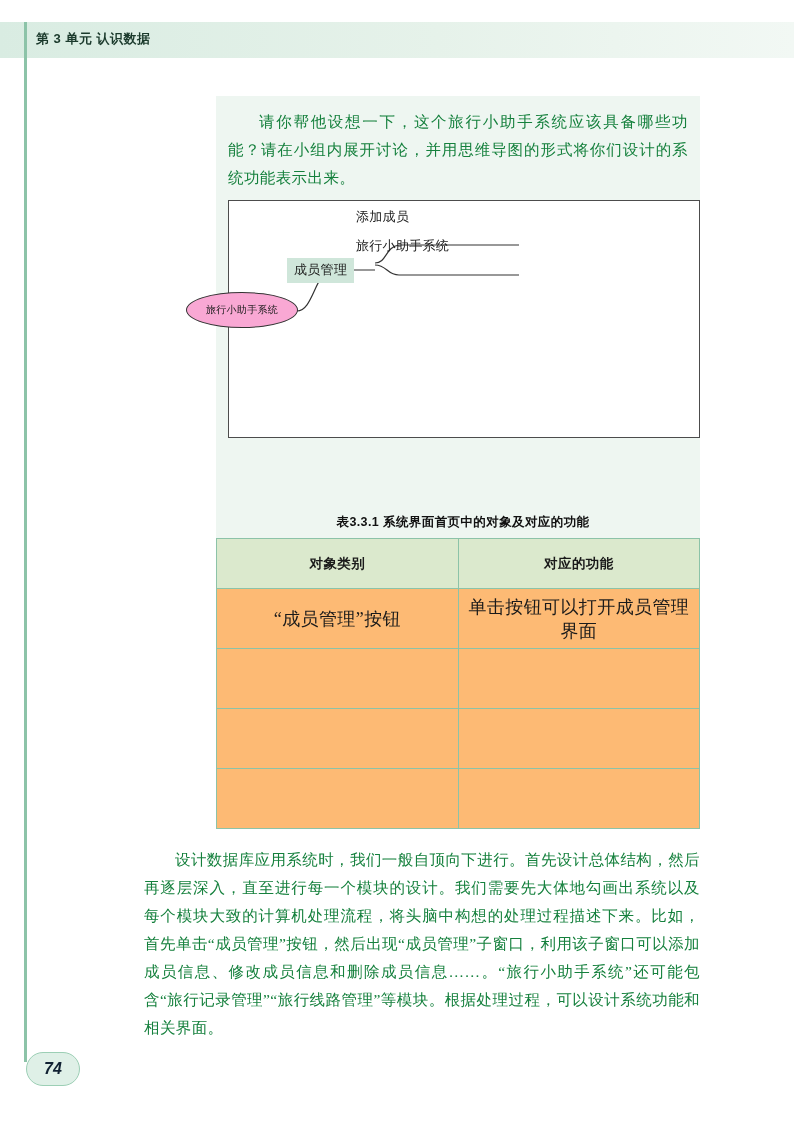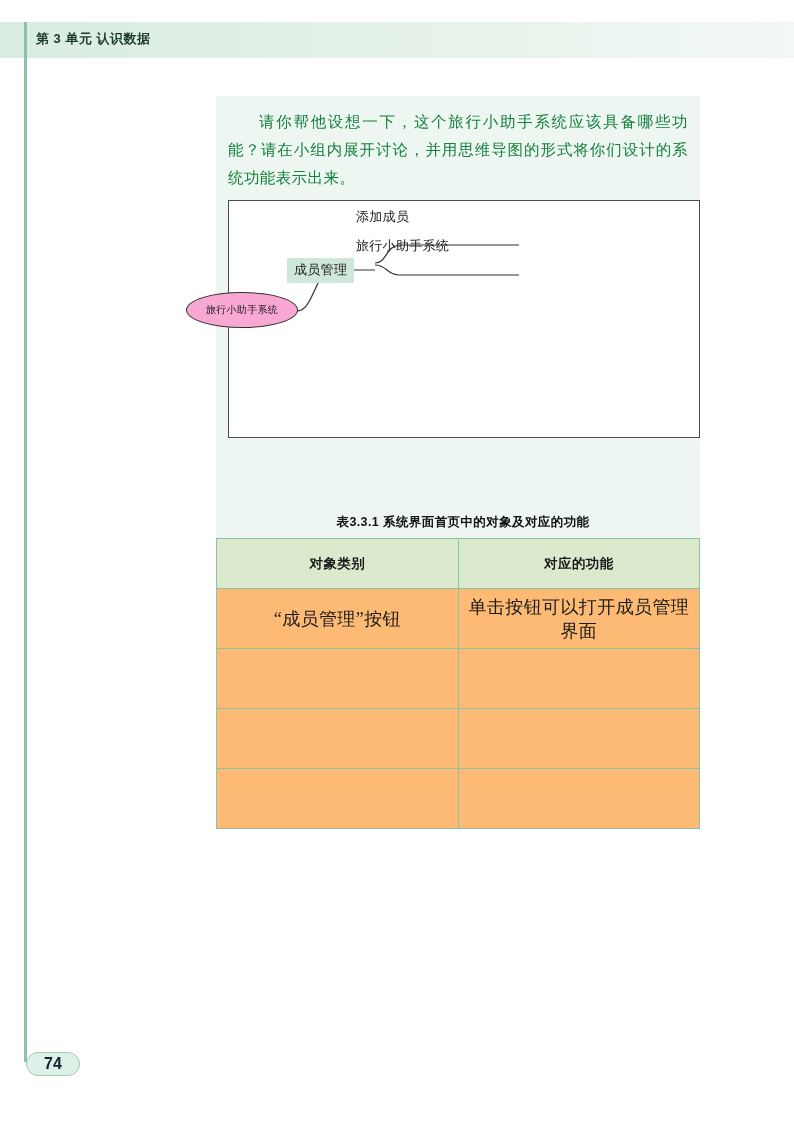--- a/index.html
+++ b/index.html
@@ -168,21 +168,22 @@
   }
   table.obj-table td.c1 { width: 242px; }
   table.obj-table td.c2 { width: 242px; }
 
   
   .pagenum-wrap {
     position: absolute;
     left: 26px;
     top: 1052px;
     width: 54px;
-    height: 24px;
+    height: 34px;
+    font-style: italic;
   }
   .pagenum-shape {
     position: absolute;
     inset: 0;
     background: #dff0e7;
     border: 1px solid #9ccfb5;
     border-radius: 17px;
   }
   .pagenum-text {
     position: absolute;
@@ -246,19 +247,20 @@
       <td class="c1"></td>
       <td class="c2"></td>
     </tr>
     <tr>
       <td class="c1"></td>
       <td class="c2"></td>
     </tr>
   </tbody>
     </table>
 
+  <div class="para p-final">设计数据库应用系统时，我们一般自顶向下进行。首先设计总体结构，然后再逐层深入，直至进行每一个模块的设计。我们需要先大体地勾画出系统以及每个模块大致的计算机处理流程，将头脑中构想的处理过程描述下来。比如，首先单击“成员管理”按钮，然后出现“成员管理”子窗口，利用该子窗口可以添加成员信息、修改成员信息和删除成员信息……。“旅行小助手系统”还可能包含“旅行记录管理”“旅行线路管理”等模块。根据处理过程，可以设计系统功能和相关界面。</div>
 
   <div class="pagenum-wrap">
     <div class="pagenum-shape"></div>
     <div class="pagenum-text">74</div>
   </div>
 
 </div>
 
 </body></html>

